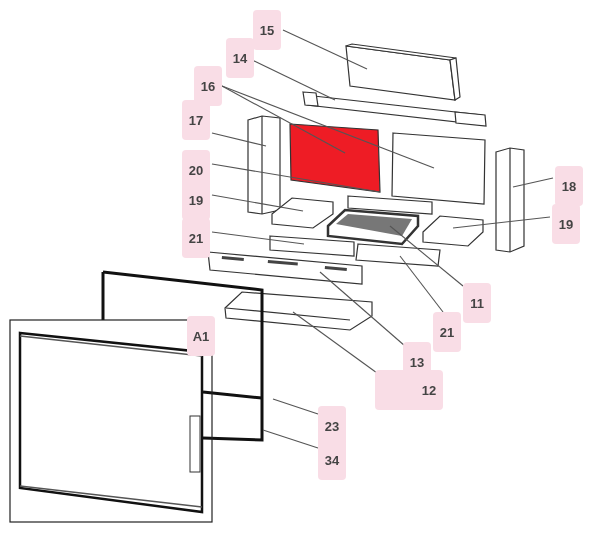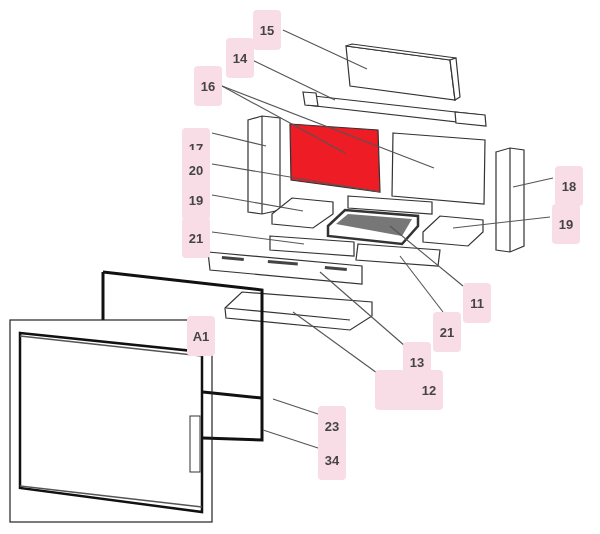--- a/index.html
+++ b/index.html
@@ -101,21 +101,21 @@
     <line class="leader" x1="377" y1="373" x2="293" y2="312"></line>
     <line class="leader" x1="318" y1="414" x2="273" y2="399"></line>
     <line class="leader" x1="318" y1="448" x2="263" y2="430"></line>
   </g>
 </svg>
 
 <div id="labels">
     <div class="lbl" style="left: 253px; top: 10px;">15</div>
     <div class="lbl" style="left: 218px; top: 38px; margin-left: 8px;">14</div>
     <div class="lbl" style="left: 194px; top: 66px;">16</div>
-    <div class="lbl" style="left: 182px; top: 128px;">17</div>
+    <div class="lbl" style="left: 182px; top: 100px;">17</div>
     <div class="lbl" style="left: 182px; top: 150px;">20</div>
     <div class="lbl" style="left: 182px; top: 180px;">19</div>
     <div class="lbl" style="left: 182px; top: 218px;">21</div>
     <div class="lbl" style="left: 555px; top: 166px;">18</div>
     <div class="lbl" style="left: 552px; top: 204px;">19</div>
     <div class="lbl" style="left: 463px; top: 283px;">11</div>
     <div class="lbl" style="left: 433px; top: 312px;">21</div>
     <div class="lbl" style="left: 403px; top: 342px;">13</div>
     <div class="lbl" style="left: 375px; top: 370px; padding-left: 40px;">12</div>
     <div class="lbl" style="left: 318px; top: 406px;">23</div>

